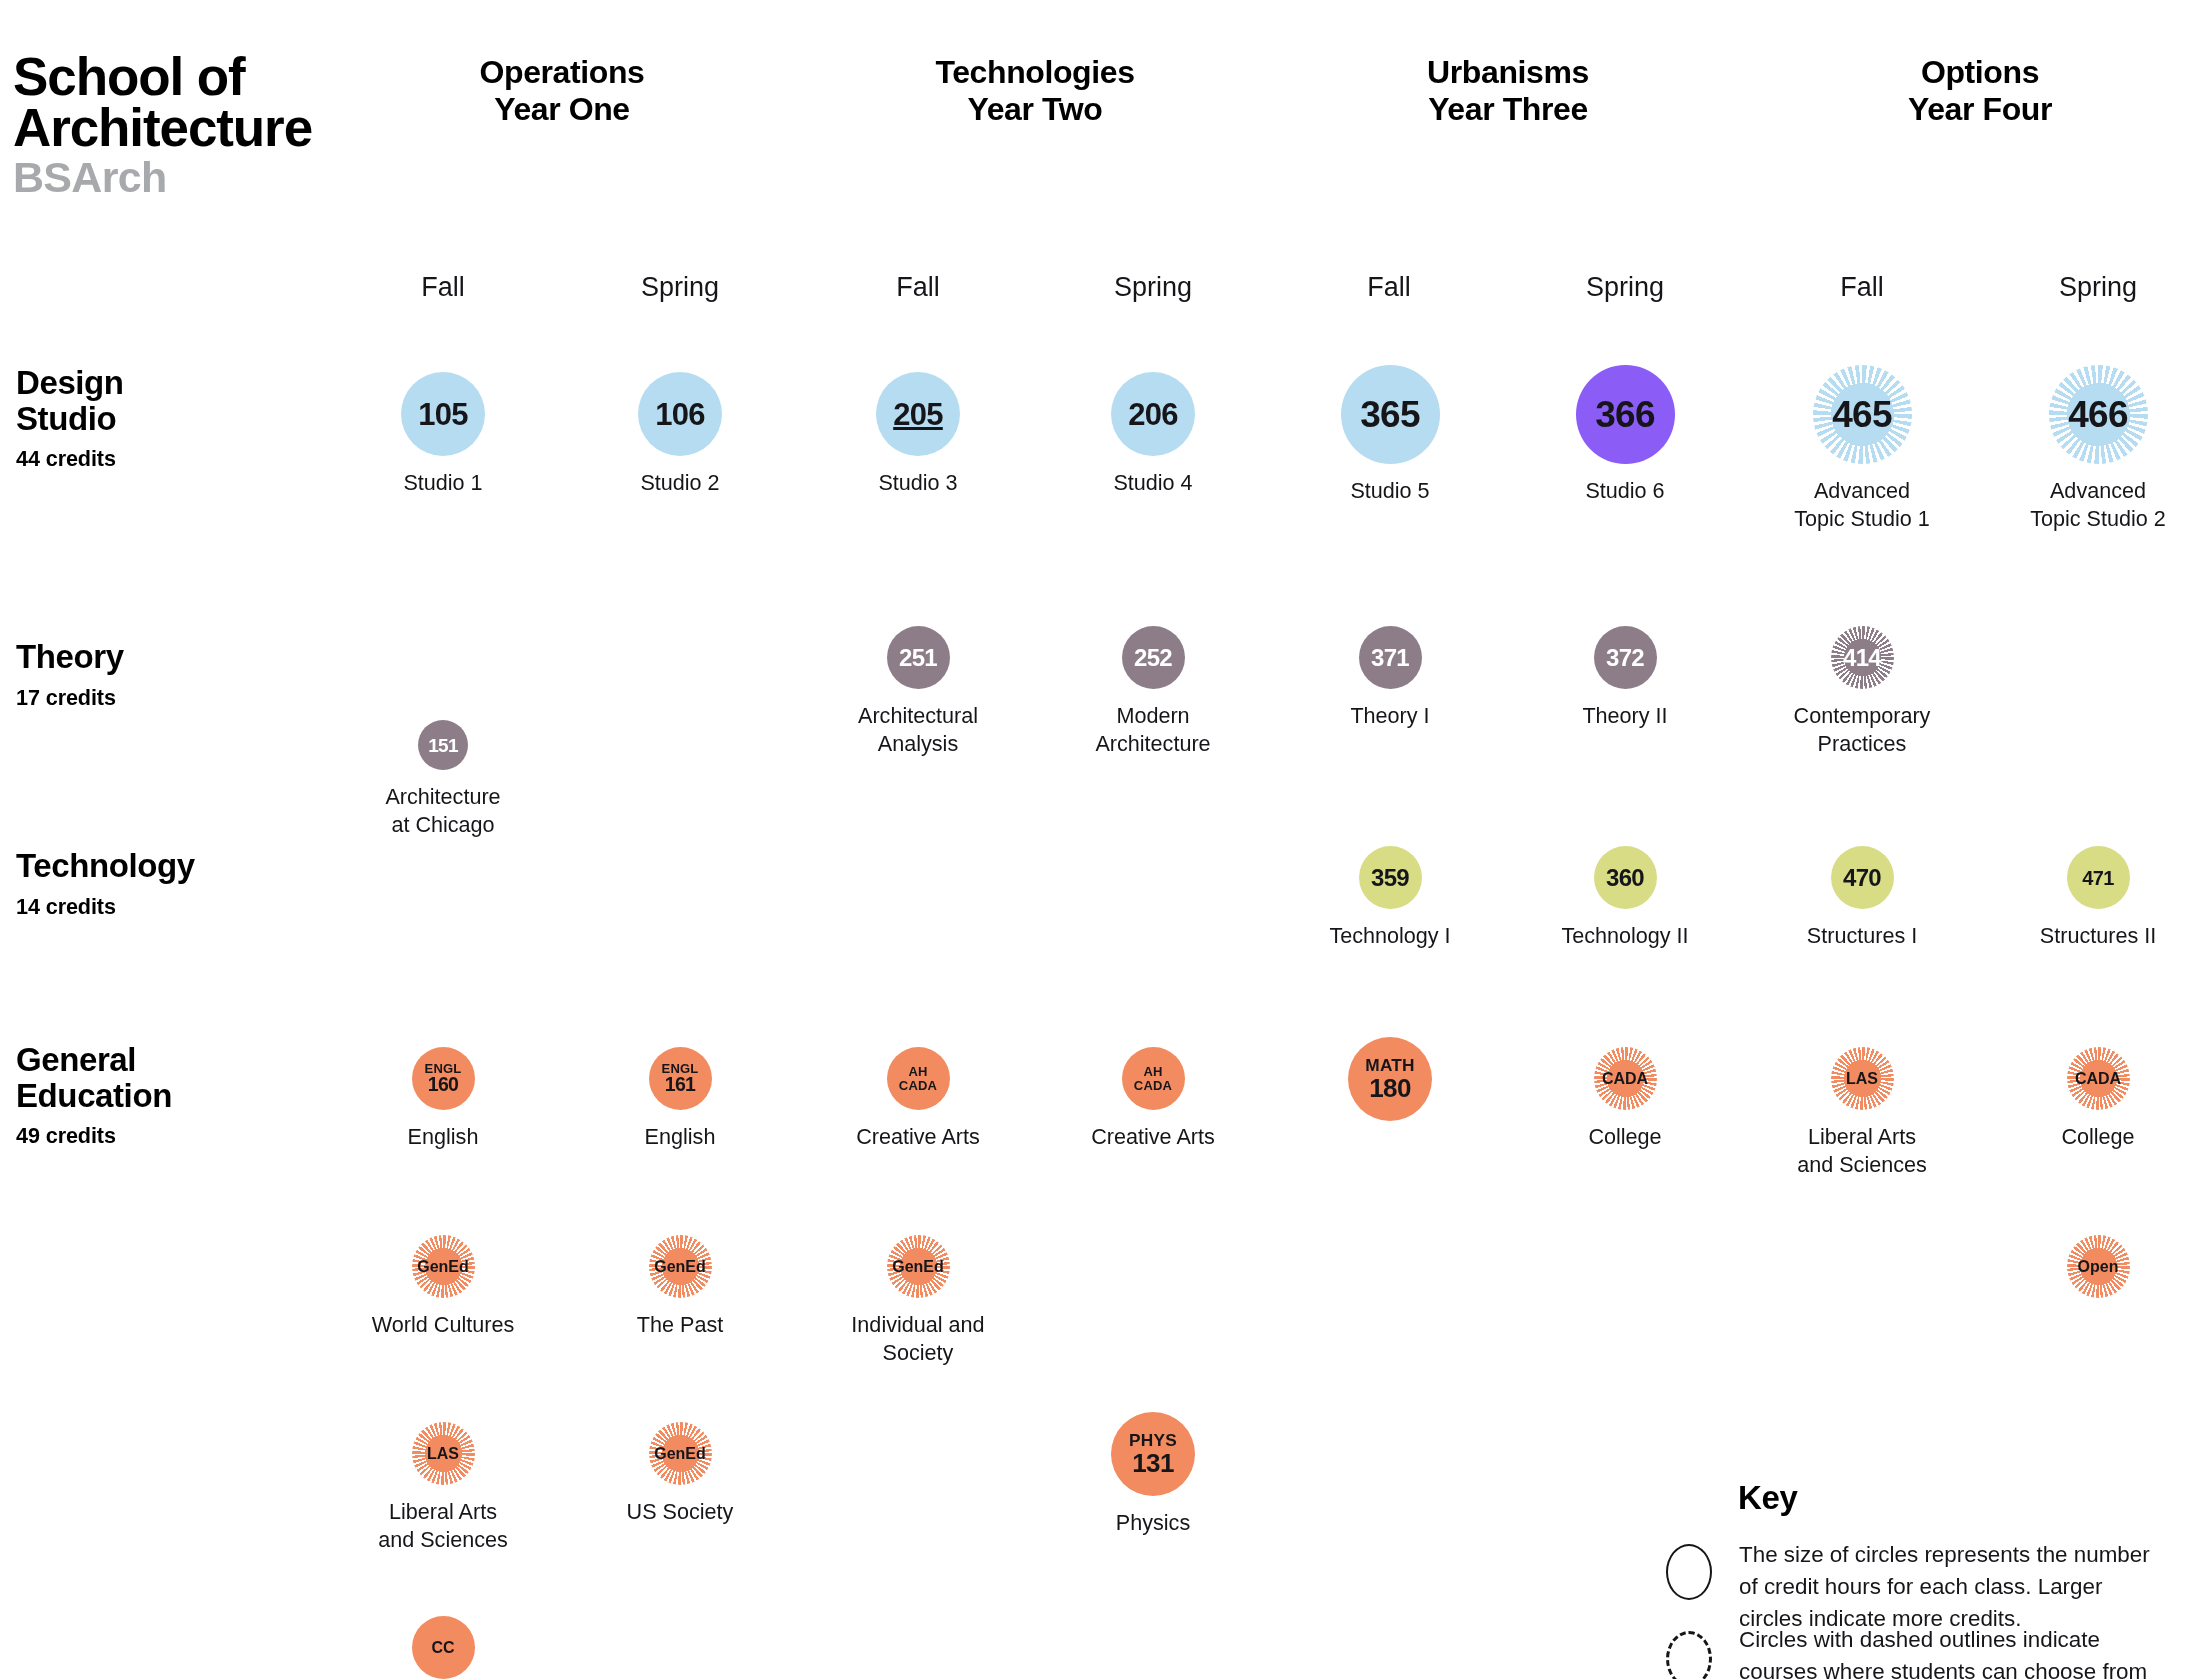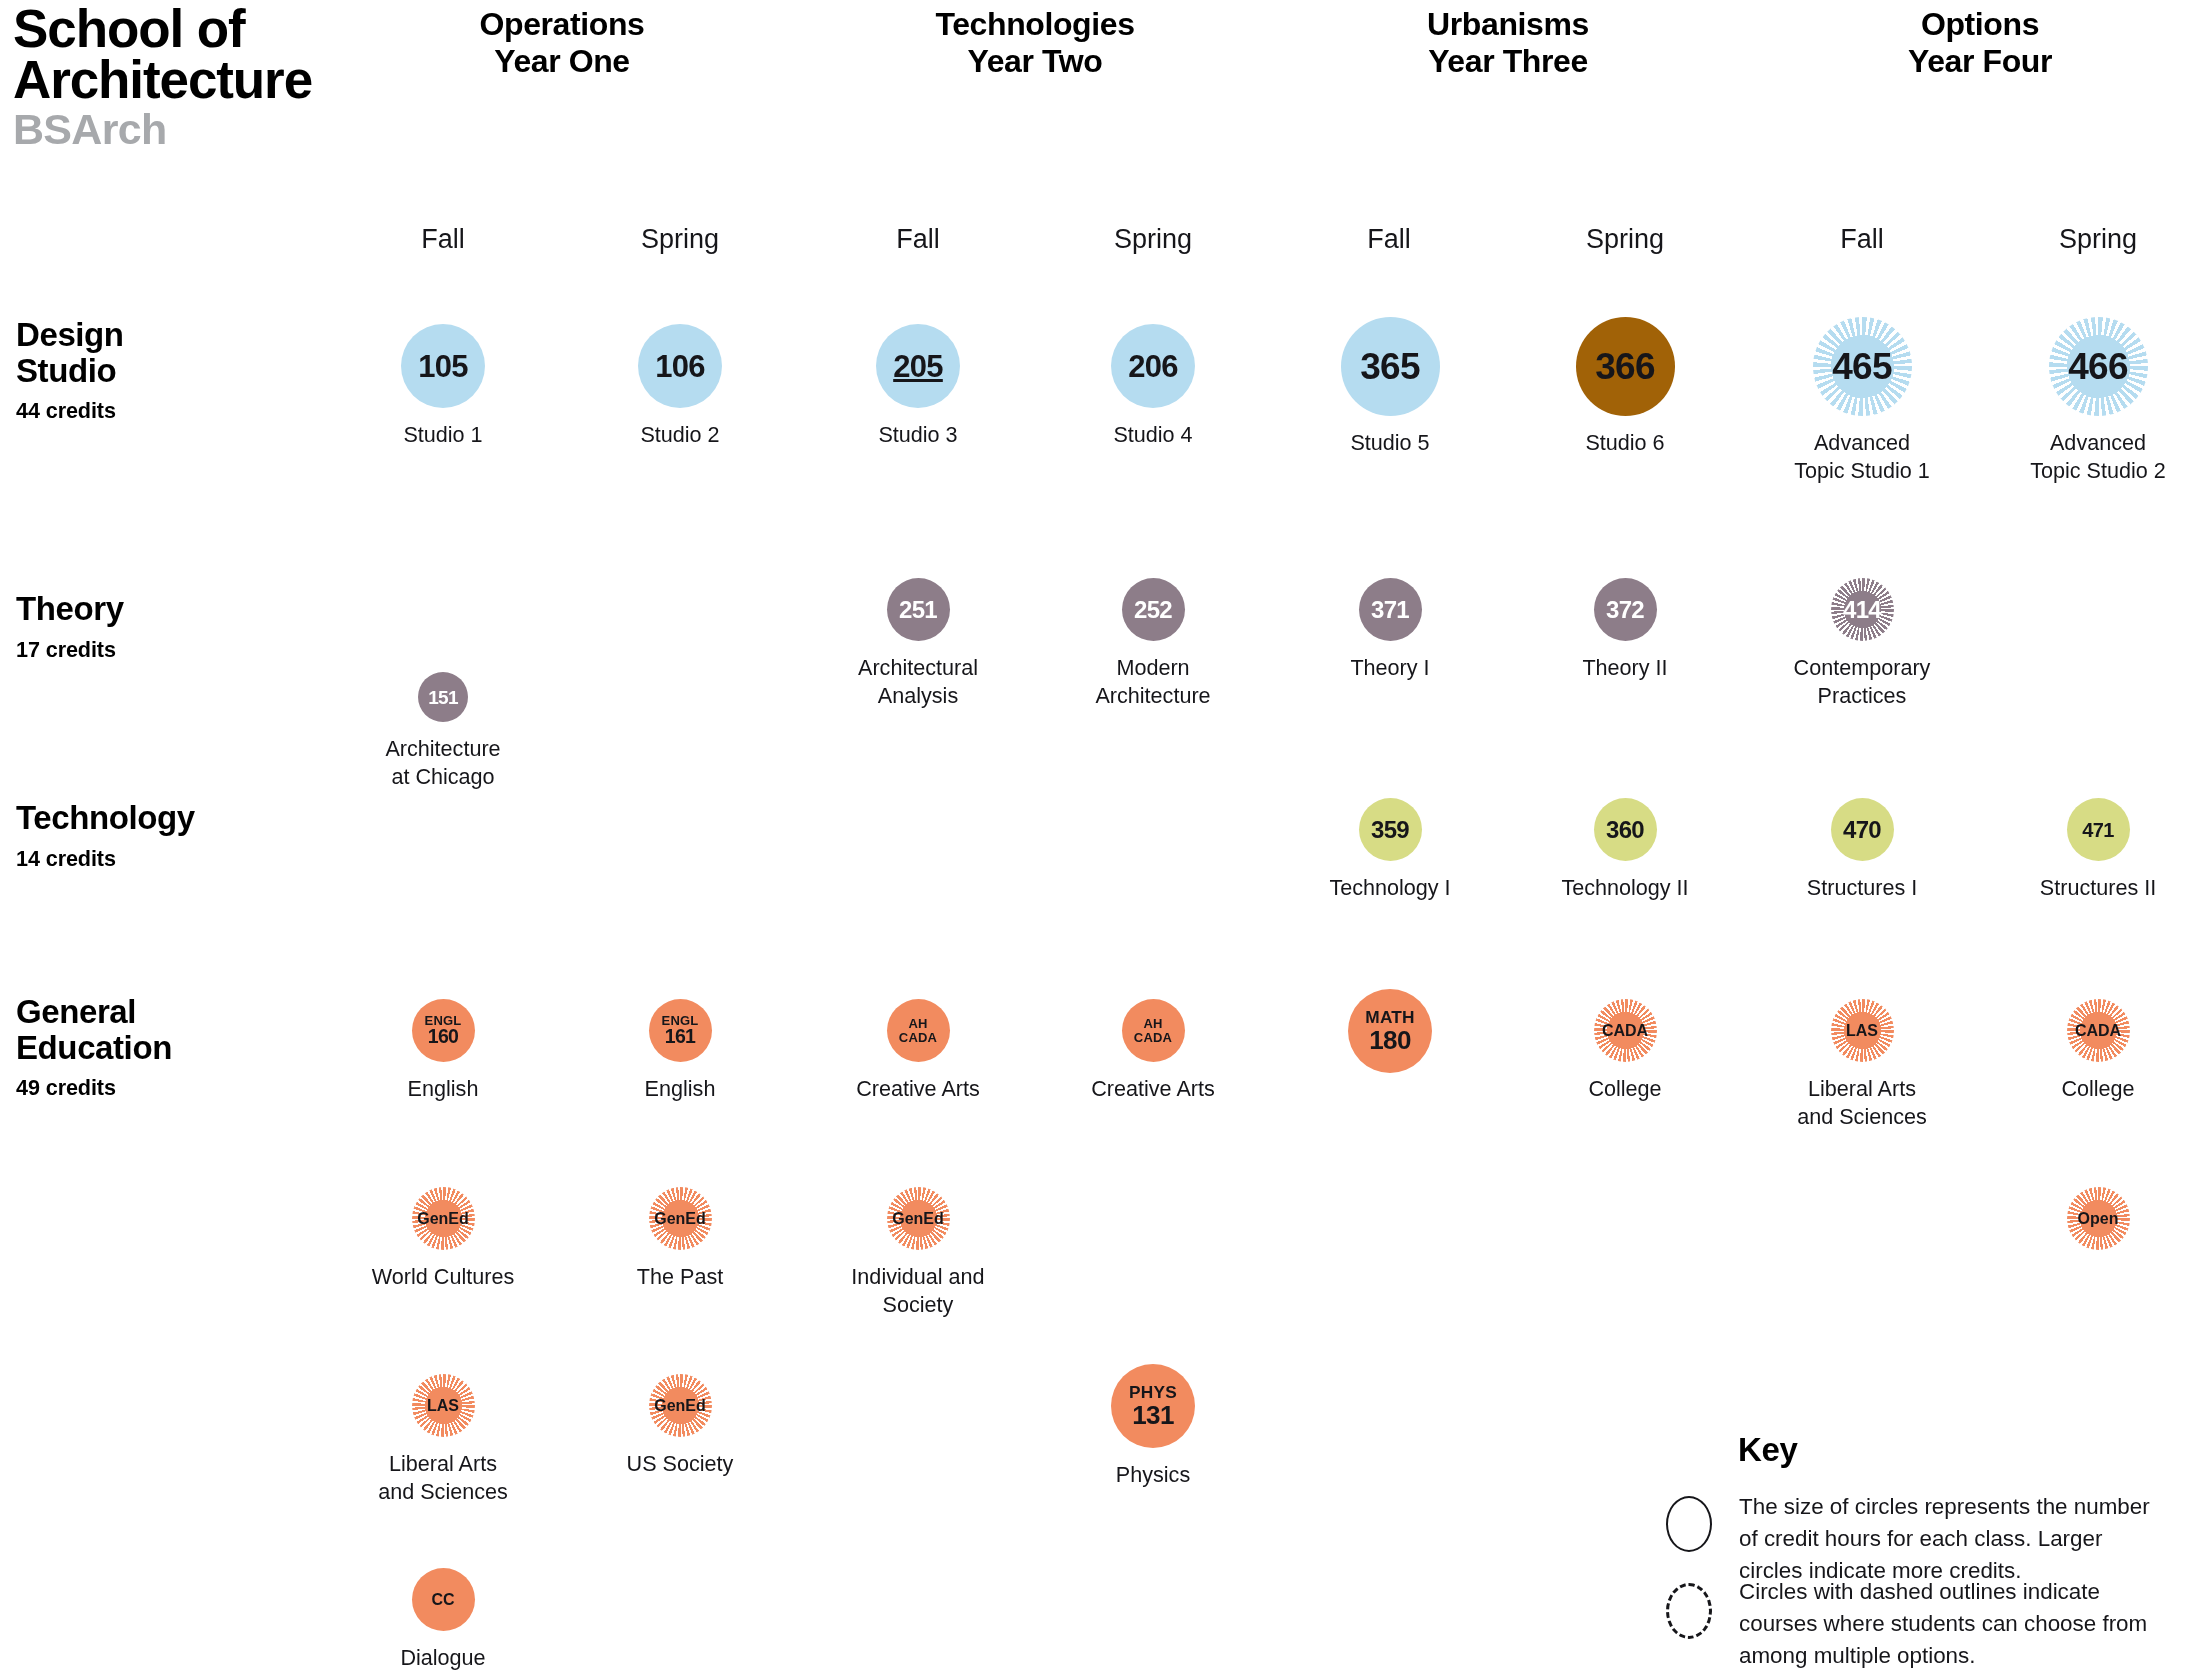--- a/index.html
+++ b/index.html
@@ -4,21 +4,21 @@
 <style>
   html,body{margin:0;padding:0;}
   body{
     width:2194px;height:1679px;
     background:#ffffff;
     font-family:"Liberation Sans", sans-serif;
     color:#16161a;
     position:relative;
     overflow:hidden;
   }
-  .root{position:absolute;inset:0;}
+  .root{position:absolute;inset:0;margin-top:48px;}
 
   
   .brand{position:absolute;left:13px;top:2.9px;width:404px;}
   .brand-line{
     font-weight:700;font-size:53px;line-height:0.97;letter-spacing:-1.1px;
     color:#000;
   }
   .brand-sub{
     font-weight:700;font-size:43px;line-height:1.05;letter-spacing:-0.7px;
     color:#a7a9ac;margin-top:1.4px;
@@ -162,21 +162,21 @@
         </div>
         <div class="caption" style="top: 97px;">Studio 4</div>
       </div>
       <div class="node" style="left: 1271px; top: 317px; width: 238px;">
         <div class="bub" style="width: 99px; height: 99px; background: rgb(181, 220, 240); margin: 0px auto;">
           <div class="code" style="color: rgb(22, 22, 26); font-size: 37px;">365</div>
         </div>
         <div class="caption" style="top: 112px;">Studio 5</div>
       </div>
       <div class="node" style="left: 1506px; top: 317px; width: 238px;">
-        <div class="bub" style="width: 99px; height: 99px; background: #a16207; margin: 0px auto;">
+        <div class="bub" style="width: 99px; height: 99px; background: #8b5cf6; margin: 0px auto;">
           <div class="code" style="color: rgb(22, 22, 26); font-size: 37px;">366</div>
         </div>
         <div class="caption" style="top: 112px;">Studio 6</div>
       </div>
       <div class="node" style="left: 1743px; top: 317px; width: 238px;">
         <div class="bub" style="width: 99px; height: 99px; background: radial-gradient(circle, rgb(181, 220, 240) 0px, rgb(181, 220, 240) calc(50% - 3.6px), transparent calc(50% - 3.6px)), repeating-conic-gradient(rgb(181, 220, 240) 0deg, rgb(181, 220, 240) 5deg, transparent 5deg, transparent 9deg); margin: 0px auto;">
           <div class="code" style="color: rgb(22, 22, 26); font-size: 37px;">465</div>
         </div>
         <div class="caption" style="top: 112px;">Advanced
 Topic Studio 1</div>

